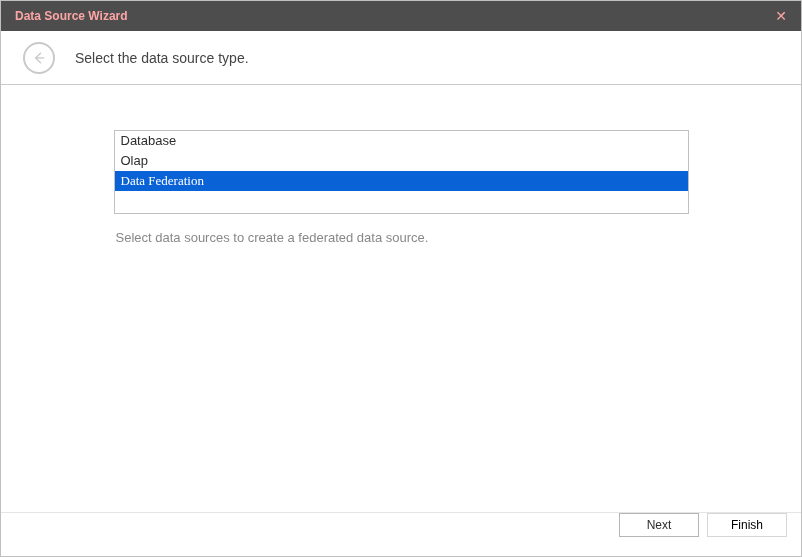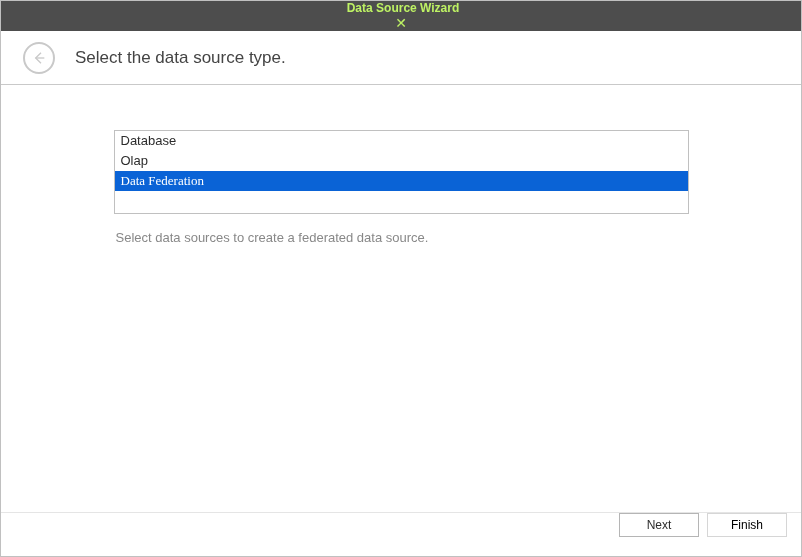--- a/index.html
+++ b/index.html
@@ -11,27 +11,26 @@
       font-family: "Segoe UI", Tahoma, Geneva, Verdana, sans-serif;
       font-size: 13px;
       background: #f5f5f5;
       width: 802px;
       height: 557px;
       overflow: hidden;
       border: 1px solid #c0c0c0;
     }
     .titlebar {
       background: #4d4d4d;
-      color: #bef264;
+      color: #fca5a5;
       height: 30px;
       display: flex;
       align-items: center;
       justify-content: space-between;
       padding: 0 10px;
-      flex-direction: column;
     }
     .titlebar-title {
       font-size: 12px;
       font-weight: bold;
       padding-left: 4px;
     }
     .titlebar-close {
       font-size: 14px;
       cursor: pointer;
       width: 20px;
@@ -57,21 +56,21 @@
       color: #c9c9c9;
       margin-right: 20px;
       cursor: pointer;
     }
     .back-circle svg {
       width: 16px;
       height: 16px;
     }
     .instruction {
       color: #444444;
-      font-size: 17px;
+      font-size: 14px;
     }
     .content-area {
       background: #ffffff;
       height: calc(557px - 30px - 54px - 44px - 2px);
       position: relative;
       padding-top: 45px;
     }
     .listbox {
       margin: 0 auto;
       width: 575px;

